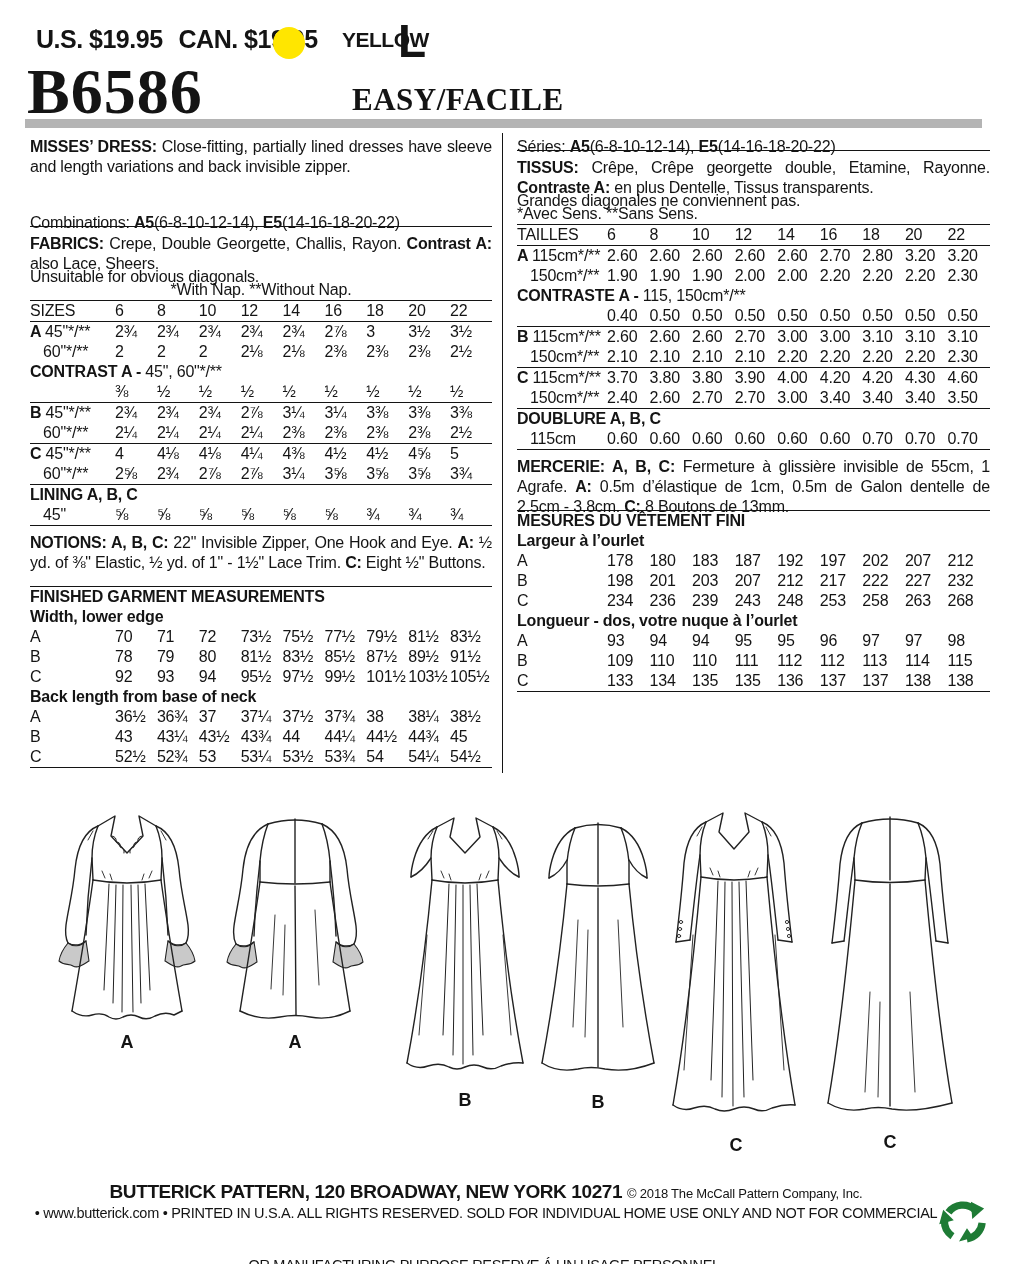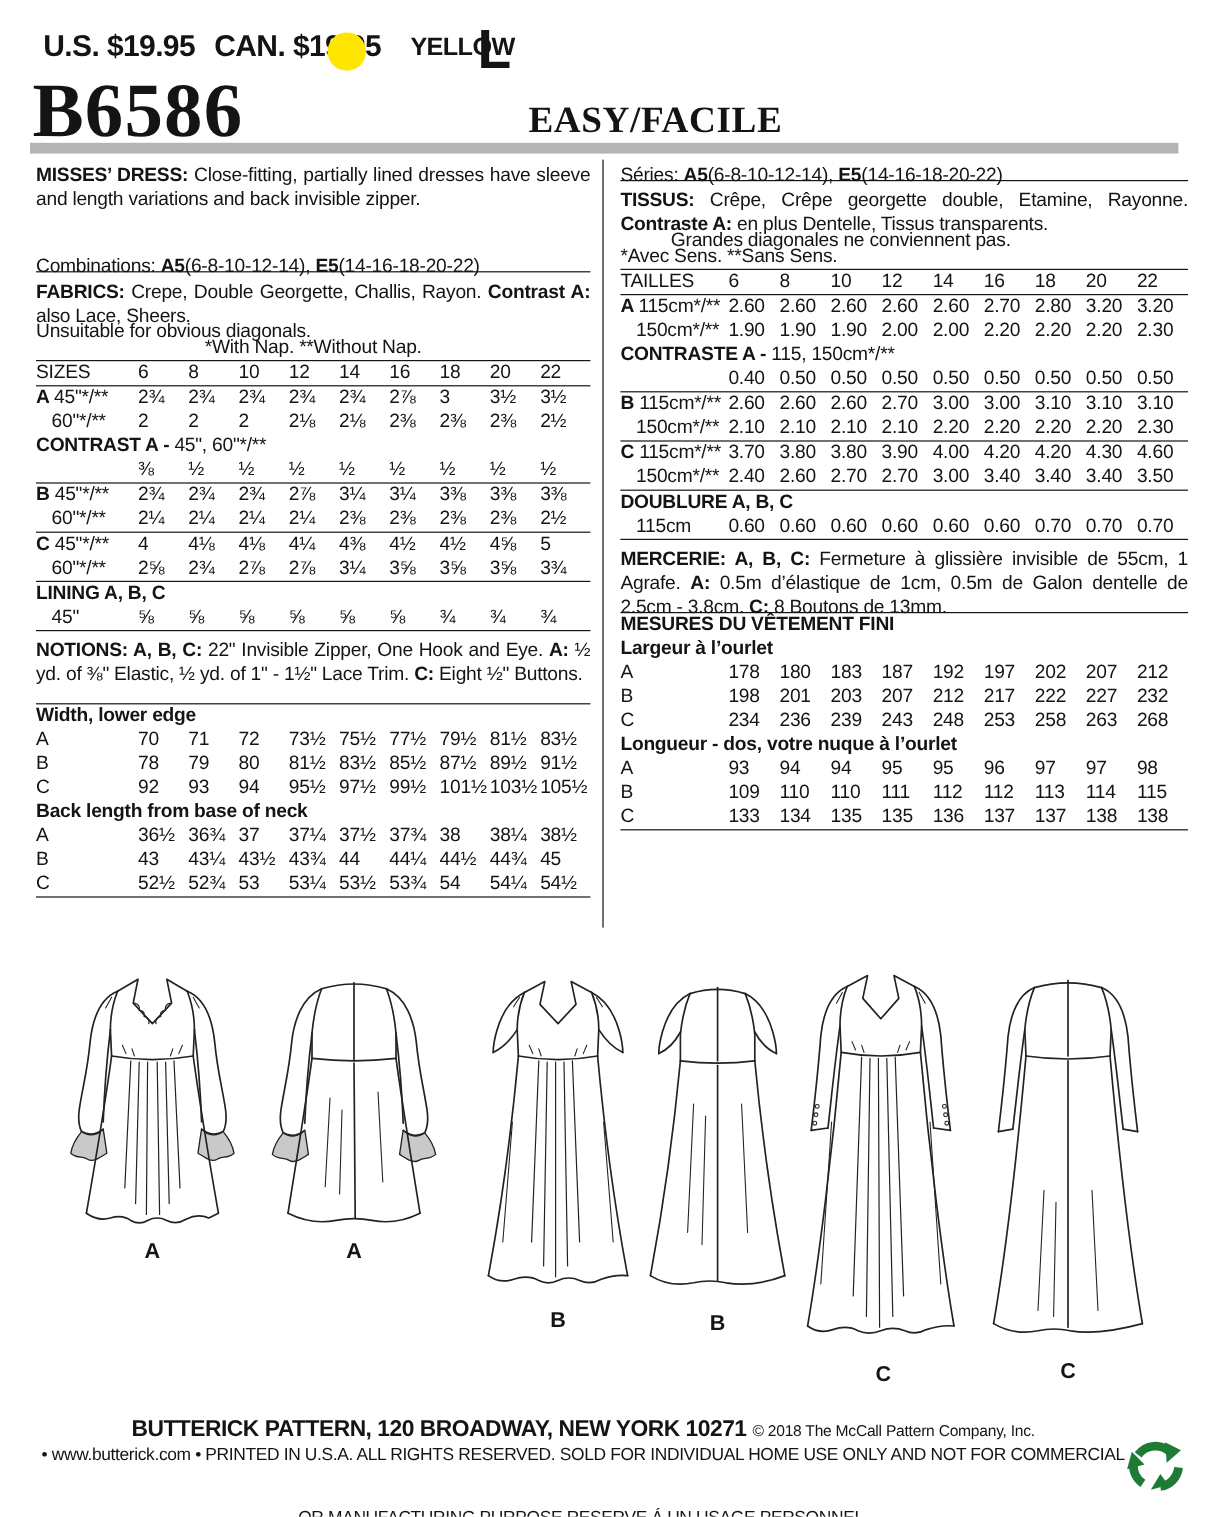--- a/index.html
+++ b/index.html
@@ -9,21 +9,21 @@
     -webkit-font-smoothing:antialiased;
   }
   b{font-weight:bold;}
   
   .hdr-price{position:absolute;top:25px;left:36px;font-weight:bold;font-size:25px;letter-spacing:-0.5px;white-space:nowrap;}
   .hdr-price .gap{display:inline-block;width:16px;}
   .color-dot{position:absolute;top:27px;left:273px;width:32px;height:32px;border-radius:50%;}
   .color-name{position:absolute;top:28px;left:314px;font-weight:bold;font-size:21px;letter-spacing:-0.5px;margin-left:28px;}
   .size-letter{position:absolute;top:14px;left:398px;font-weight:bold;font-size:46px;letter-spacing:-1px;}
   .pattern-number{position:absolute;top:60px;left:27px;font-family:"Liberation Serif", serif;font-weight:bold;font-size:64px;line-height:1;letter-spacing:1px;}
-  .difficulty{position:absolute;top:82px;left:352px;width:300px;text-align:right;font-family:"Liberation Serif", serif;font-weight:bold;font-size:31px;letter-spacing:0.5px;}
+  .difficulty{position:absolute;top:82px;left:352px;width:300px;text-align:left;font-family:"Liberation Serif", serif;font-weight:bold;font-size:31px;letter-spacing:0.5px;}
   .gray-bar{position:absolute;top:119px;left:25px;width:957px;height:9px;}
   
   .col{position:absolute;top:130px;font-size:16px;line-height:20px;letter-spacing:-0.2px;}
   .col-en{left:30px;width:462px;}
   .col-fr{left:517px;width:473px;}
   .divider{position:absolute;top:133px;left:502px;width:0;height:640px;border-left:1.6px solid #141414;}
   .para{margin:0;padding-top:7px;padding-bottom:0;}
   .desc{height:69px;text-align:justify;} 
   .p-combos{height:13px;white-space:nowrap;}
   .p-fabrics{height:33px;text-align:justify;}
@@ -176,20 +176,21 @@
         <div class="val">⅝</div>
         <div class="val">⅝</div>
         <div class="val">⅝</div>
         <div class="val">¾</div>
         <div class="val">¾</div>
         <div class="val">¾</div>
       </div>
     </div>
   <p class="para p-notions rule"><b>NOTIONS: A, B, C:</b> 22" Invisible Zipper, One Hook and Eye. <b>A:</b> ½ yd. of ⅜" Elastic, ½ yd. of 1" - 1½" Lace Trim. <b>C:</b> Eight ½" Buttons.</p>
   <div>
+      <div class="trow sec"><b>FINISHED GARMENT MEASUREMENTS</b></div>
       <div class="trow sec"><b>Width, lower edge</b></div>
       <div class="trow">
         <div class="lab">A</div>
         <div class="val">70</div>
         <div class="val">71</div>
         <div class="val">72</div>
         <div class="val">73½</div>
         <div class="val">75½</div>
         <div class="val">77½</div>
         <div class="val">79½</div>
@@ -256,21 +257,21 @@
         <div class="val">54</div>
         <div class="val">54¼</div>
         <div class="val">54½</div>
       </div>
     </div>
 </div>
 
 <div class="col col-fr">
   <p class="para p-combos rule">Séries: <b>A5</b>(6-8-10-12-14), <b>E5</b>(14-16-18-20-22)</p>
   <p class="para p-fabrics"><b>TISSUS:</b> Crêpe, Crêpe georgette double, Etamine, Rayonne. <b>Contraste A:</b> en plus Dentelle, Tissus transparents.</p>
-  <p class="para p-note" style="padding-top:0;margin-left:42px;">Grandes diagonales ne conviennent pas.</p>
+  <p class="para p-note" style="padding-top:0;">Grandes diagonales ne conviennent pas.</p>
   <p class="para p-note rule" style="padding-top:0;height:20px;">*Avec Sens. **Sans Sens.</p>
   <div>
       <div class="trow rule">
         <div class="lab">TAILLES</div>
         <div class="val">6</div>
         <div class="val">8</div>
         <div class="val">10</div>
         <div class="val">12</div>
         <div class="val">14</div>
         <div class="val">16</div>

